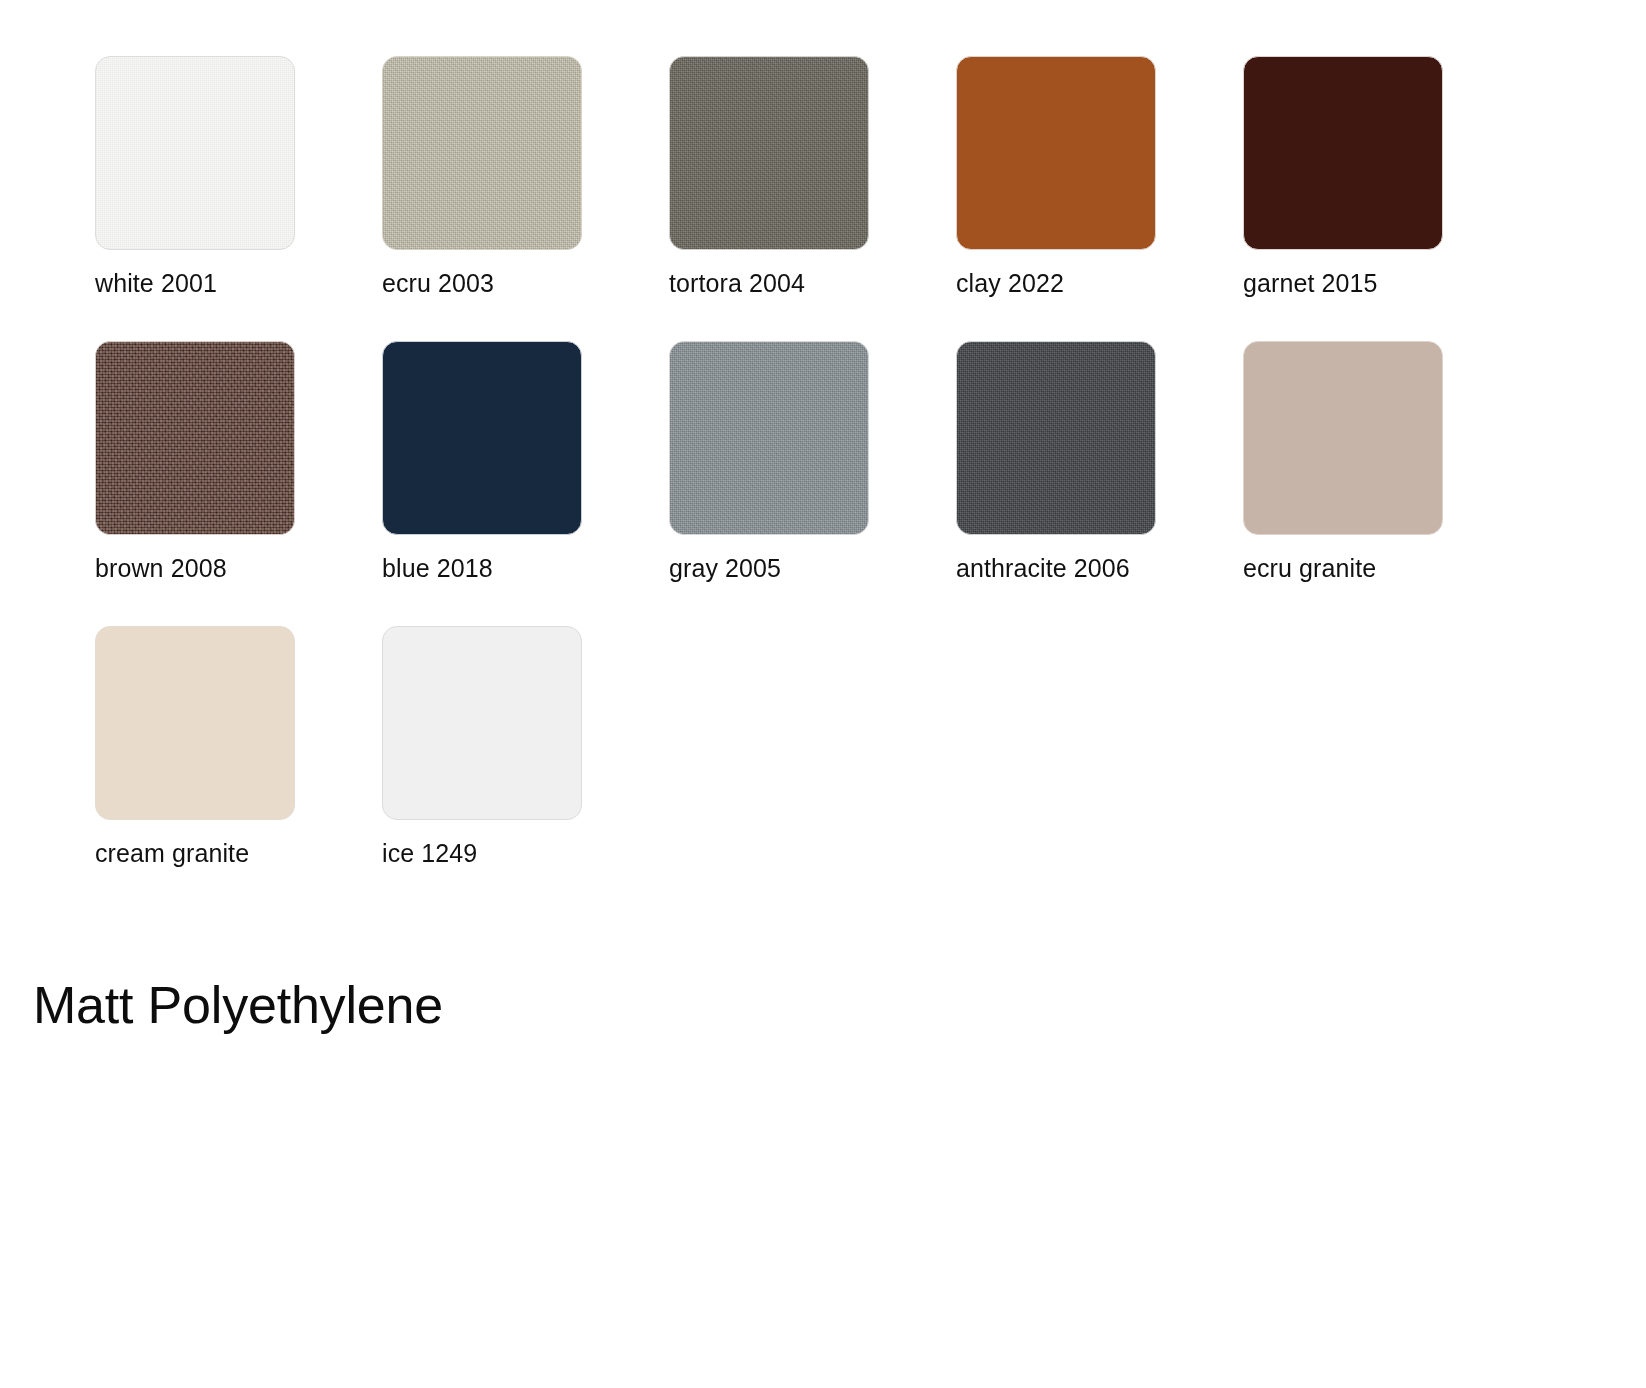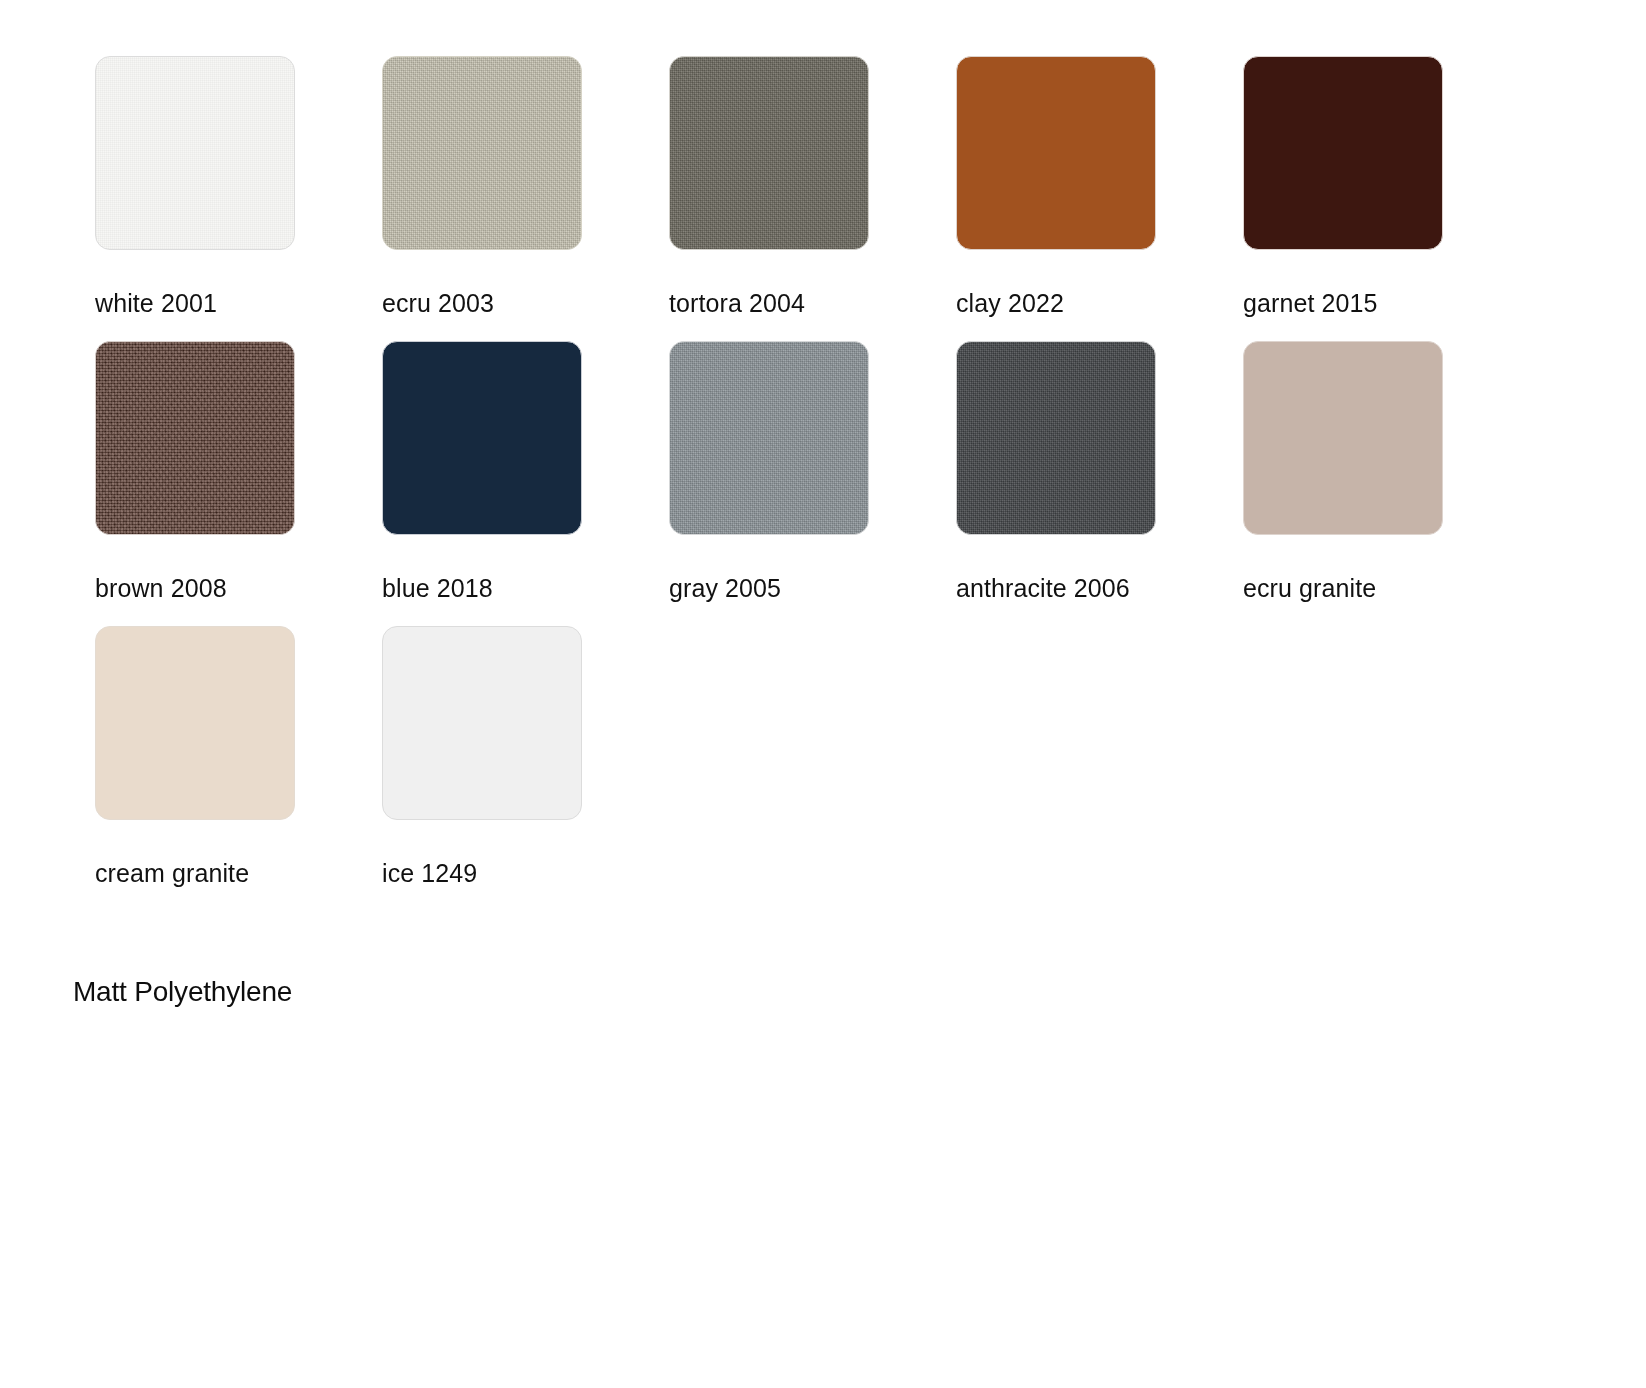--- a/index.html
+++ b/index.html
@@ -73,32 +73,32 @@
     background-image:
       repeating-linear-gradient(0deg, rgba(0,0,0,.20) 0 1px, rgba(255,255,255,.14) 1px 3px),
       repeating-linear-gradient(90deg, rgba(0,0,0,.17) 0 1px, rgba(255,255,255,.12) 1px 3px),
       repeating-linear-gradient(55deg, rgba(0,0,0,.10) 0 2px, rgba(255,255,255,.07) 2px 5px),
       repeating-linear-gradient(128deg, rgba(0,0,0,.08) 0 3px, rgba(255,255,255,.05) 3px 6px);
     opacity: .9;
   }
   .swatch-chip.tex-none::after { content: none; }
 
   .swatch-label {
-    margin-top: 40px;
+    margin-top: 20px;
     font-size: 25px;
     line-height: 1.1;
     color: #111111;
     letter-spacing: .1px;
     white-space: nowrap;
   }
 
   .section-title {
-    margin-left: 73px;
+    margin-left: 33px;
     margin-top: 66px;
-    font-size: 28px;
+    font-size: 52px;
     font-weight: 400;
     line-height: 1.1;
     color: #0d0d0d;
     letter-spacing: -0.2px;
   }
 </style>
 </head>
 <body>
 
 <div class="page">

